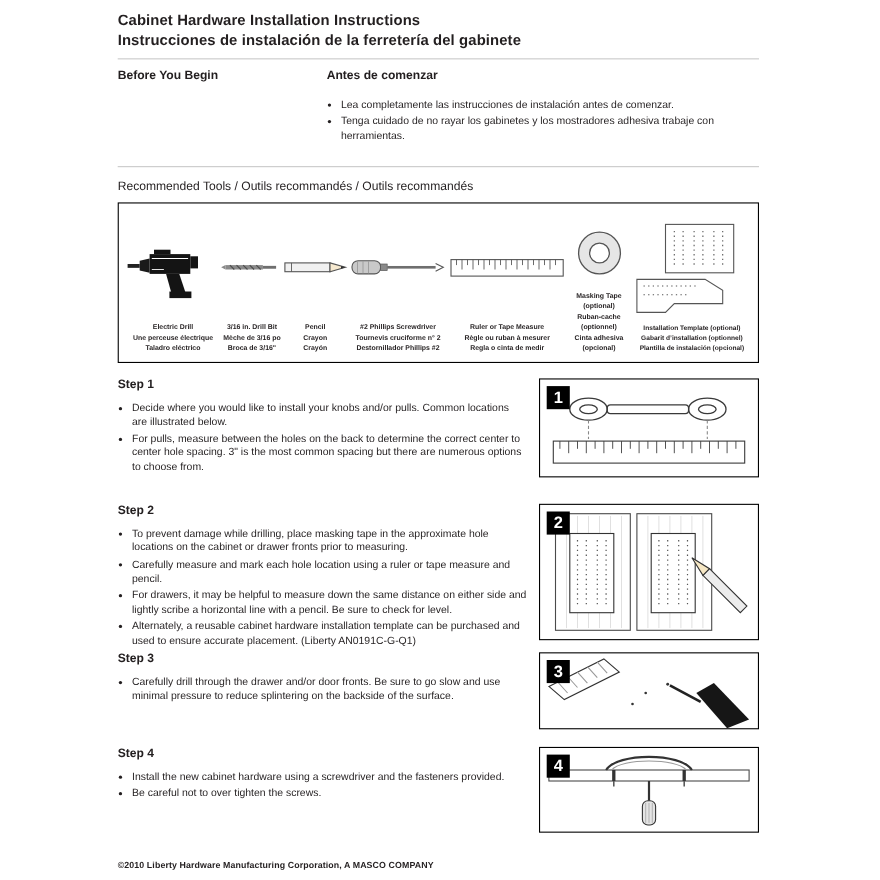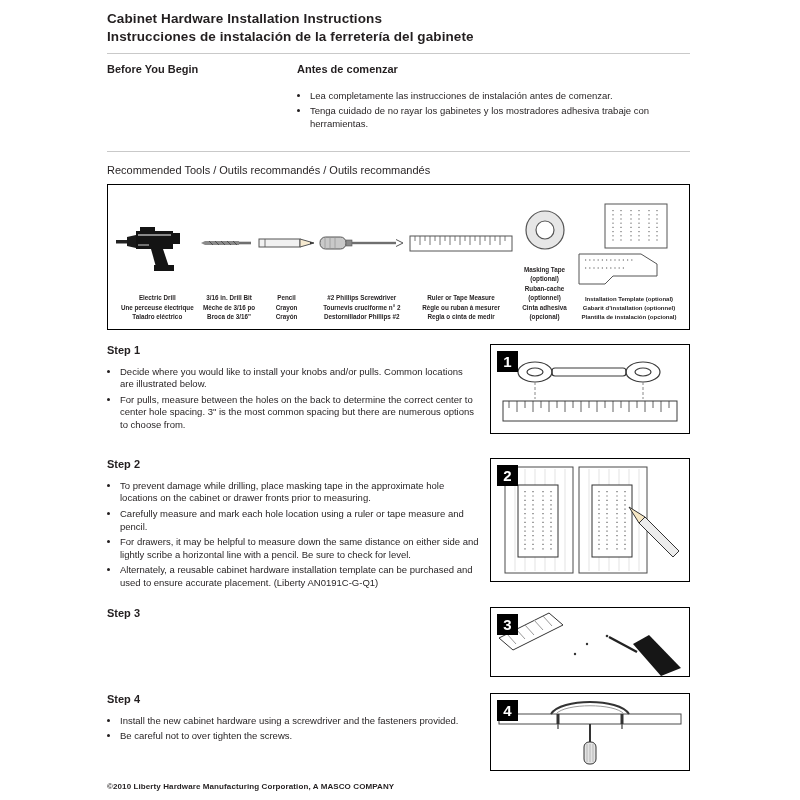--- a/index.html
+++ b/index.html
@@ -17,21 +17,21 @@
   .col3 li{padding-right:26px}
   .tools-h{margin:12px 0 8px;font-size:11px;font-weight:normal}
   .tools-box{border:1px solid #000;height:146px;display:flex;align-items:stretch;padding:8px 6px 7px;box-sizing:border-box}
   .tool{display:flex;flex-direction:column;align-items:center;text-align:center}
   .tool .icon{flex:1;display:flex;align-items:center;justify-content:center}
   .cap{font-size:6.3px;line-height:1.5}
   .cap .b{font-weight:bold}
   .t1{width:88px}.t2{width:58px}.t3{width:58px}.t4{width:94px}.t5{width:106px}.t6{width:62px}.t7{flex:1}
   .t7 .cap{font-size:6px}
   .step{display:flex;justify-content:space-between;align-items:flex-start}
-  .s1{margin-top:14px}.s2{margin-top:23px}.s3{margin-top:14px}.s4{margin-top:16px}
+  .s1{margin-top:14px}.s2{margin-top:23px}.s3{}.s4{margin-top:16px}
   .step-text{width:372px}
   .step-text h3{margin:0 0 10px;font-size:11px;font-weight:bold}
   .fig{position:relative;width:200px;border:1px solid #000;background:#fff;box-sizing:border-box}
   .f1{height:90px}.f2{height:124px}.f3{height:70px}.f4{height:78px}
   .fig svg{display:block}
   .num{position:absolute;top:6px;left:6px;width:21px;height:21px;background:#000;color:#fff;font-size:15px;font-weight:bold;display:flex;align-items:center;justify-content:center}
   .footer{position:absolute;left:107px;bottom:9px;font-size:8px;font-weight:bold;letter-spacing:.1px}
 </style>
 </head>
 <body>
@@ -241,20 +241,23 @@
         </g>
         <polygon points="154,58 188,92 182,98 148,64" fill="#ececec" stroke="#333" stroke-width="1"></polygon>
         <polygon points="148,64 154,58 138,48" fill="#f6e7c4" stroke="#333" stroke-width="1"></polygon>
       </svg>
     </div>
   </section>
 
   <section class="step s3">
     <div class="step-text">
       <h3>Step 3</h3>
+      <ul class="bul">
+        <li>Carefully drill through the drawer and/or door fronts.  Be sure to go slow and use minimal pressure to reduce splintering on the backside of the surface.</li>
+      </ul>
     </div>
     <div class="fig f3">
       <div class="num">3</div>
       <svg viewBox="0 0 198 68" width="198" height="68">
         <polygon points="8,30 58,5 72,17 22,42" fill="#fff" stroke="#333" stroke-width="1"></polygon>
         <path d="M16 26l9 10M25 21l9 10M34 17l9 10M43 12l9 10M52 8l9 10" stroke="#999" stroke-width="1" fill="none"></path>
         <circle cx="96" cy="36" r="1.2" fill="#333"></circle>
         <circle cx="84" cy="46" r="1.2" fill="#333"></circle>
         <circle cx="116" cy="28" r="1.3" fill="#333"></circle>
         <line x1="146" y1="44" x2="118" y2="29" stroke="#222" stroke-width="2.4"></line>

